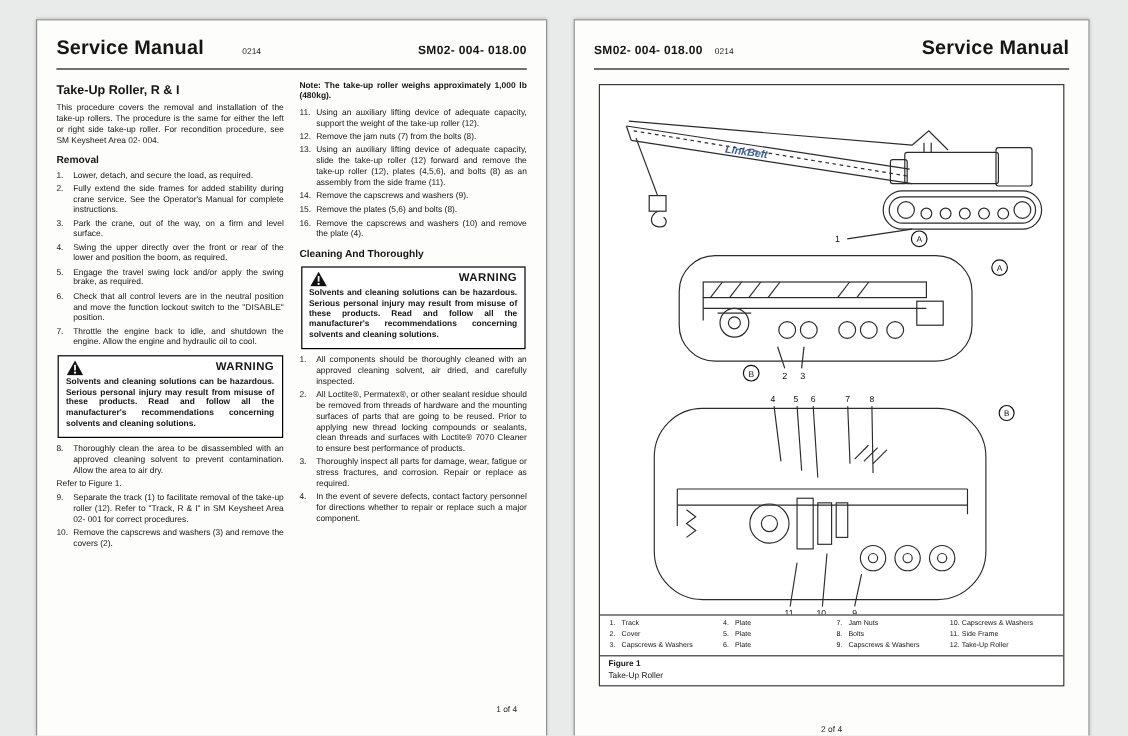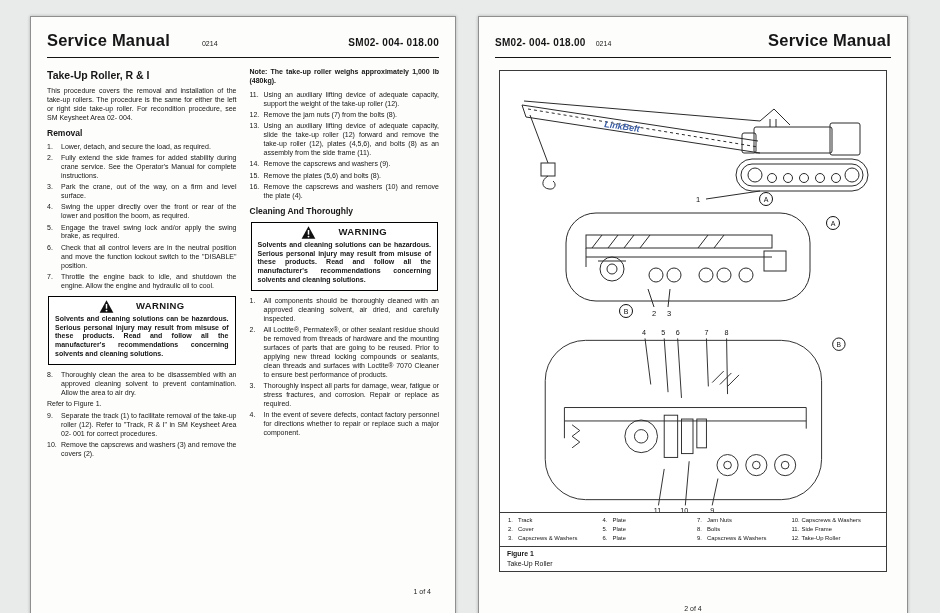--- a/index.html
+++ b/index.html
@@ -35,21 +35,21 @@
 
   .section-title { font-size:10.5px; font-weight:700; margin:2px 0 5px; }
   .intro { text-align:justify; margin-bottom:5px; }
   .sub-heading { font-size:8.5px; font-weight:700; margin:5px 0 4px; }
 
   .steps .step { display:flex; margin-bottom:2.5px; }
   .step-num { flex:0 0 14px; }
   .step-text { flex:1; text-align:justify; }
 
   .warning { border:1.6px solid #000; margin:5px 1px 6px; padding:3px 6px 5px; background:#fff; }
-  .warning-head { display:flex; align-items:center; justify-content:center; gap:22px; margin-bottom:2px; }
+  .warning-head { display:flex; align-items:center; justify-content:space-between; gap:22px; margin-bottom:2px; }
   .warning-label { font-size:9.5px; font-weight:700; letter-spacing:.4px; }
   .warn-icon { display:block; }
   .warning-text { font-weight:700; text-align:justify; }
 
   .note-line { font-weight:700; text-align:justify; margin:1px 0 5px; }
   .refer { margin:2px 0 3px; }
 
   .page-num { position:absolute; font-size:7px; color:#222; }
   #p1num { right:24px; bottom:28px; }
   #p2num { left:0; right:0; bottom:11px; text-align:center; }

